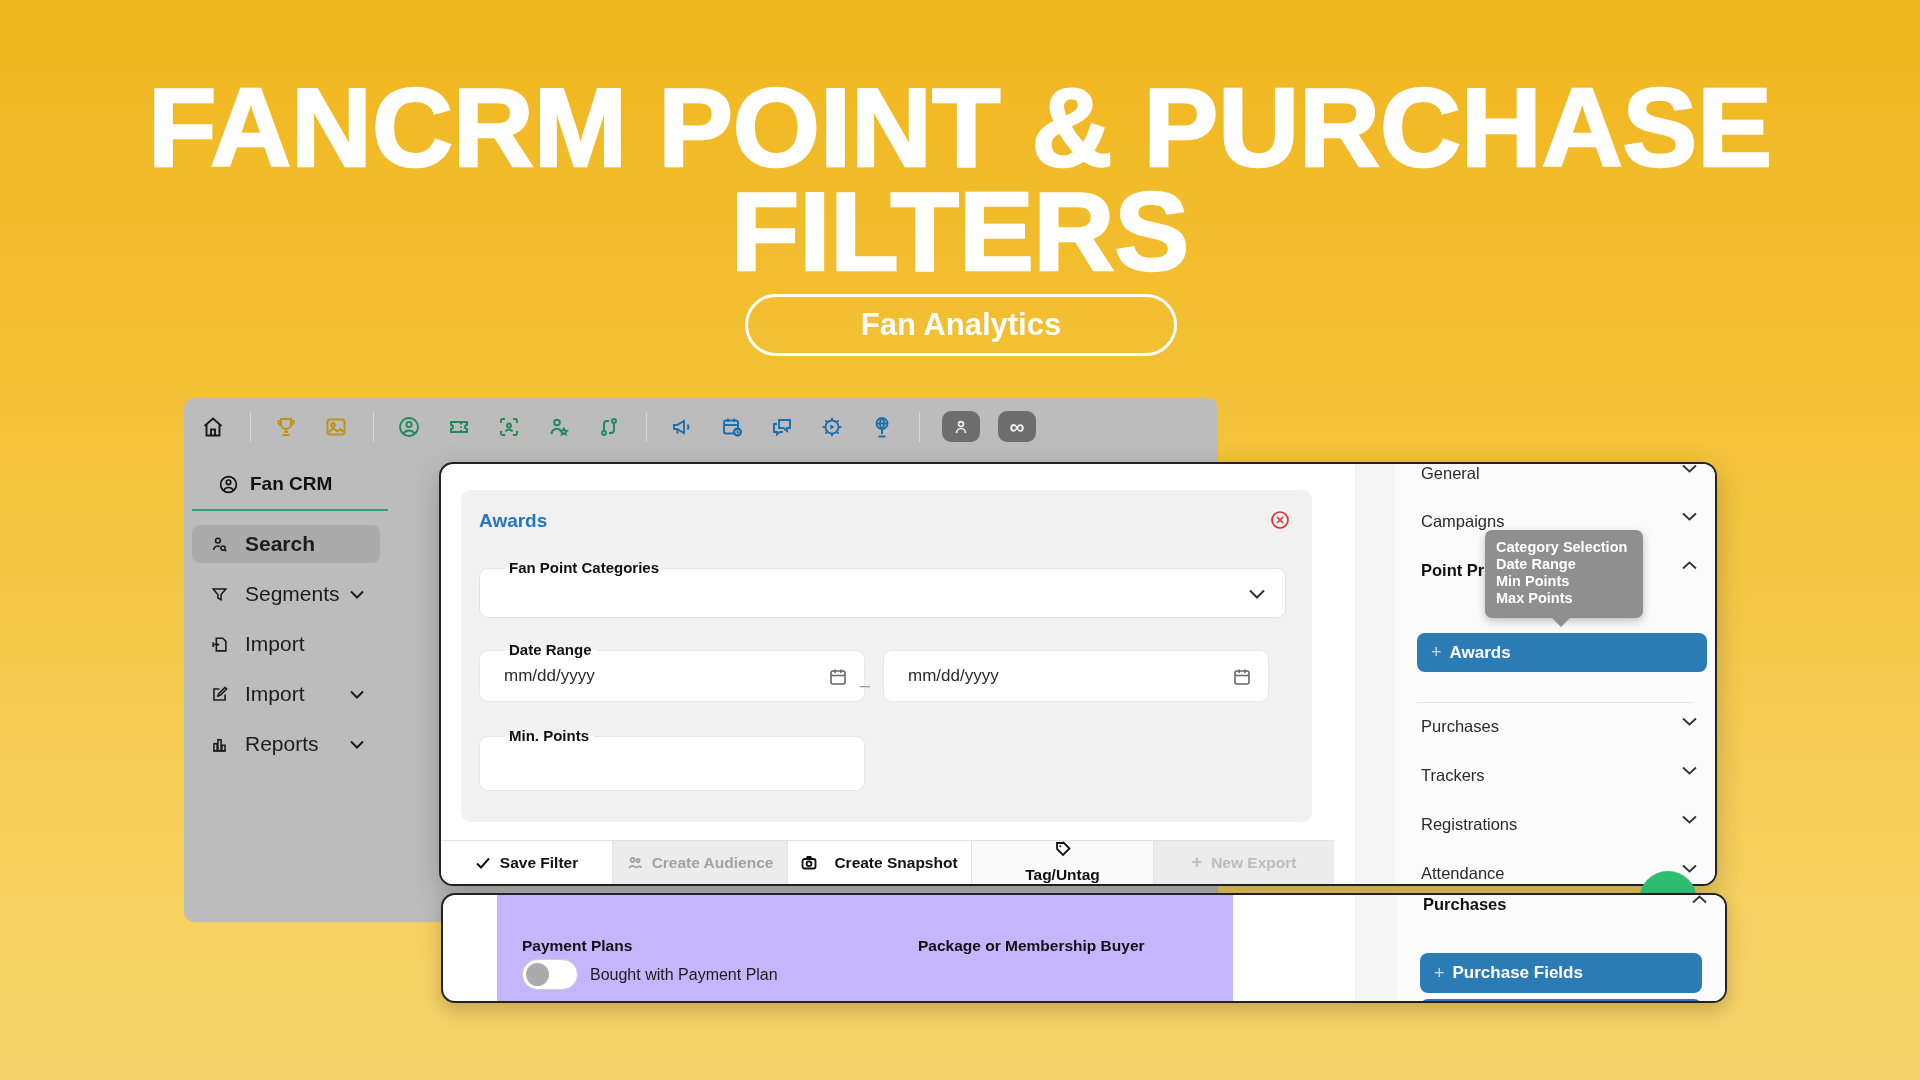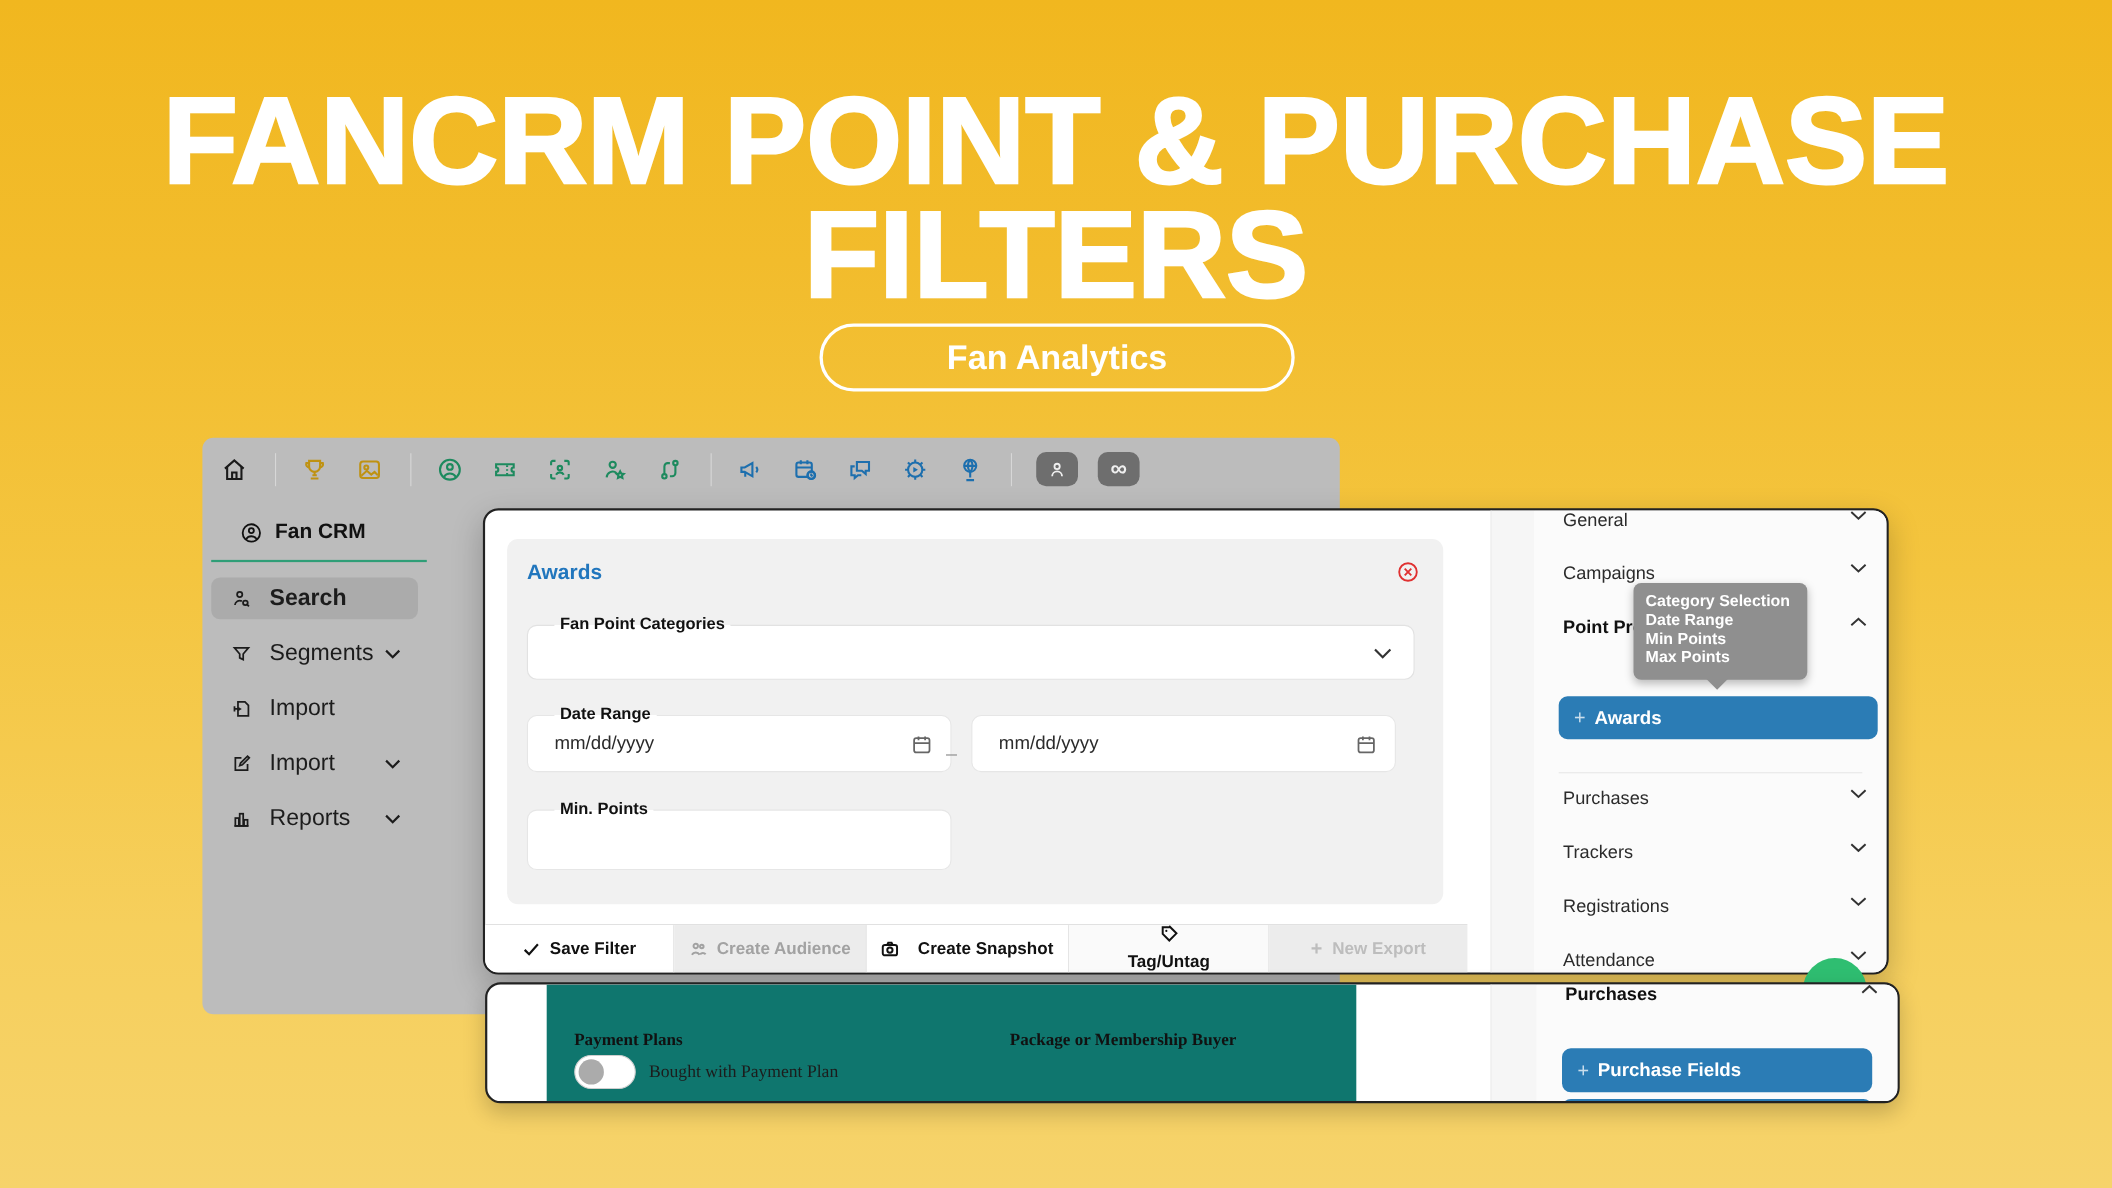--- a/index.html
+++ b/index.html
@@ -88,21 +88,21 @@
   .tooltip .tip { position:absolute; left:66px; bottom:-9px; width:0; height:0;
     border-left:10px solid transparent; border-right:10px solid transparent; border-top:10px solid #8f8f8f; }
 
   
   .green-fab { position:absolute; left:1639px; top:871px; width:58px; height:58px; border-radius:50%;
     background:#2fbe71; z-index:3; }
 
   
   .bottom-panel { position:absolute; left:441px; top:893px; width:1286px; height:110px; background:#fff;
     border:2px solid #222; border-radius:14px; overflow:hidden; z-index:4; box-shadow:0 8px 20px rgba(0,0,0,0.2); }
-  .bp-card { position:absolute; left:54px; top:0; width:736px; height:100%; background:#0f766e;font-family:Liberation Serif, serif; }
+  .bp-card { position:absolute; left:54px; top:0; width:736px; height:100%; background:#c4b5fd; }
   .bp-label { position:absolute; font-weight:bold; font-size:15.5px; color:#111; top:42px; }
   .toggle-row { position:absolute; top:64px; display:flex; align-items:center; gap:12px; font-size:16px; color:#1c1c1c; }
   .toggle { width:56px; height:31px; border-radius:16px; background:#fff; border:1.5px solid #cfcfcf; position:relative; }
   .toggle .knob { position:absolute; left:3px; top:2.5px; width:23px; height:23px; border-radius:50%; background:#ababab; }
   .bottom-panel .v-div { left:912px; width:42px; }
   .bp-right { position:absolute; left:954px; top:0; right:0; bottom:0; background:#fbfbfb; }
   .bp-right .rn-item { height:40px; top:0; }
   .chev svg { display:block; }
 
   .partial-btn { position:absolute; background:#2b7cb5; border-radius:8px 8px 0 0; }

